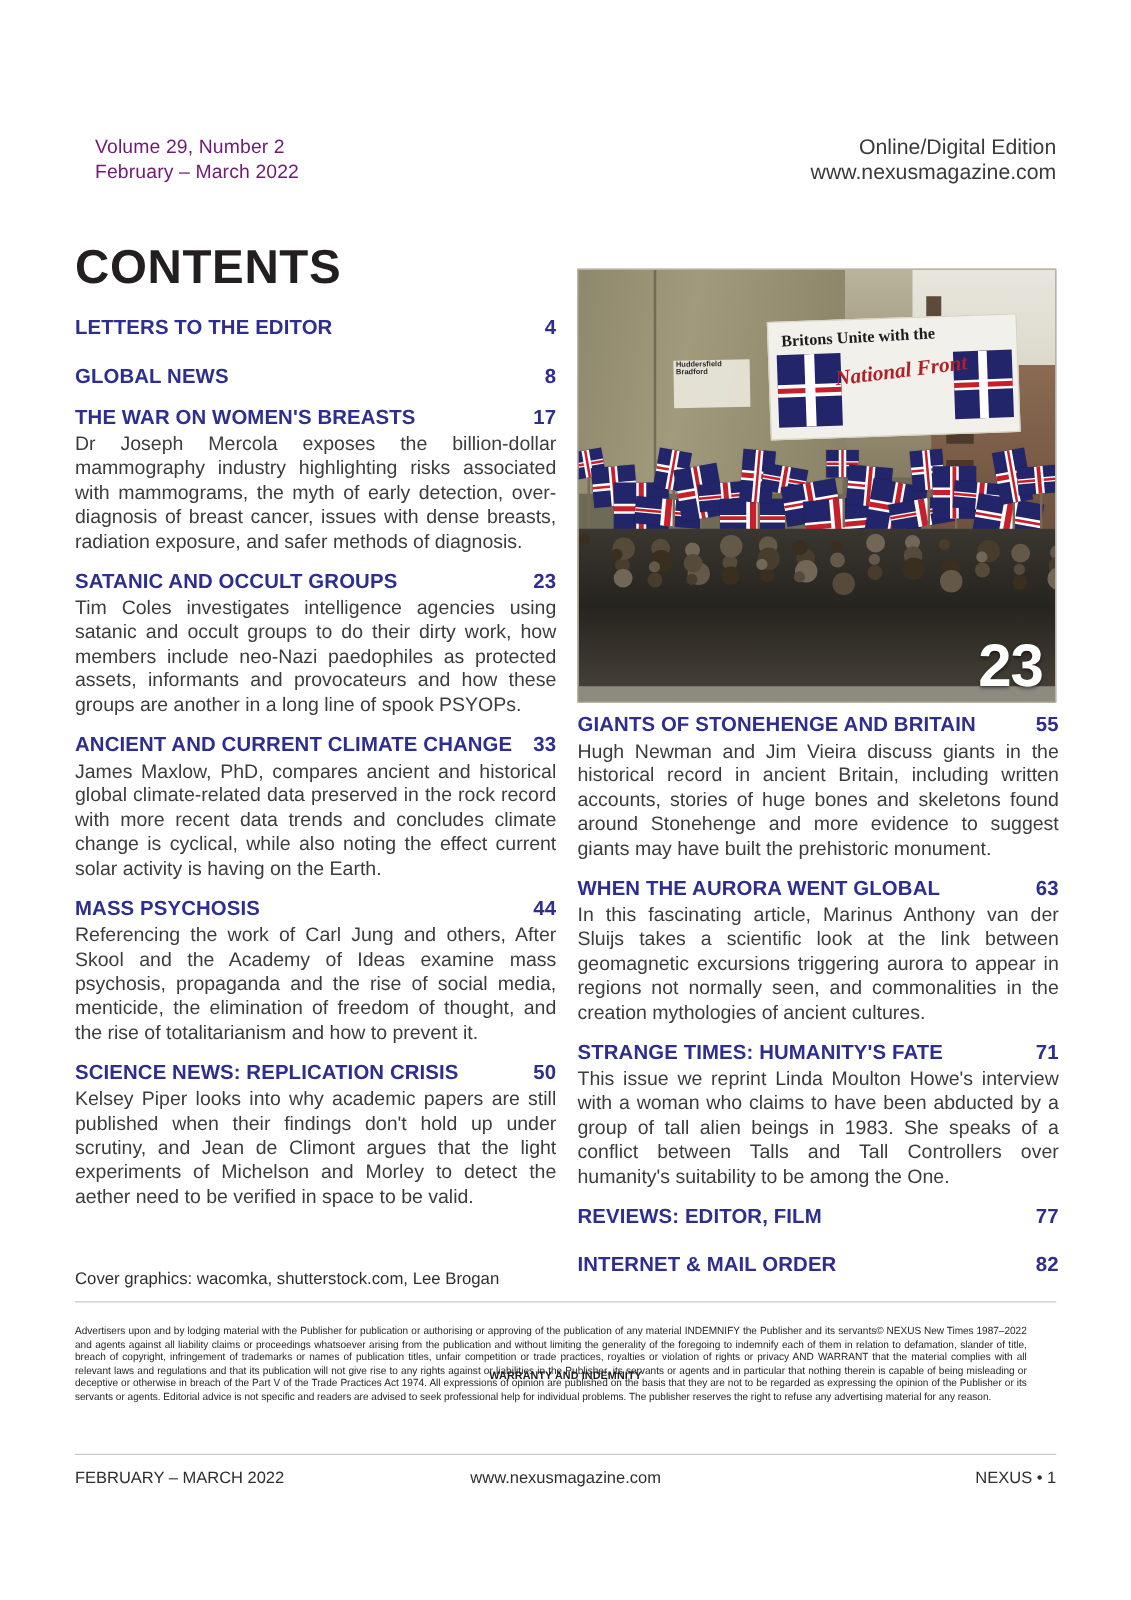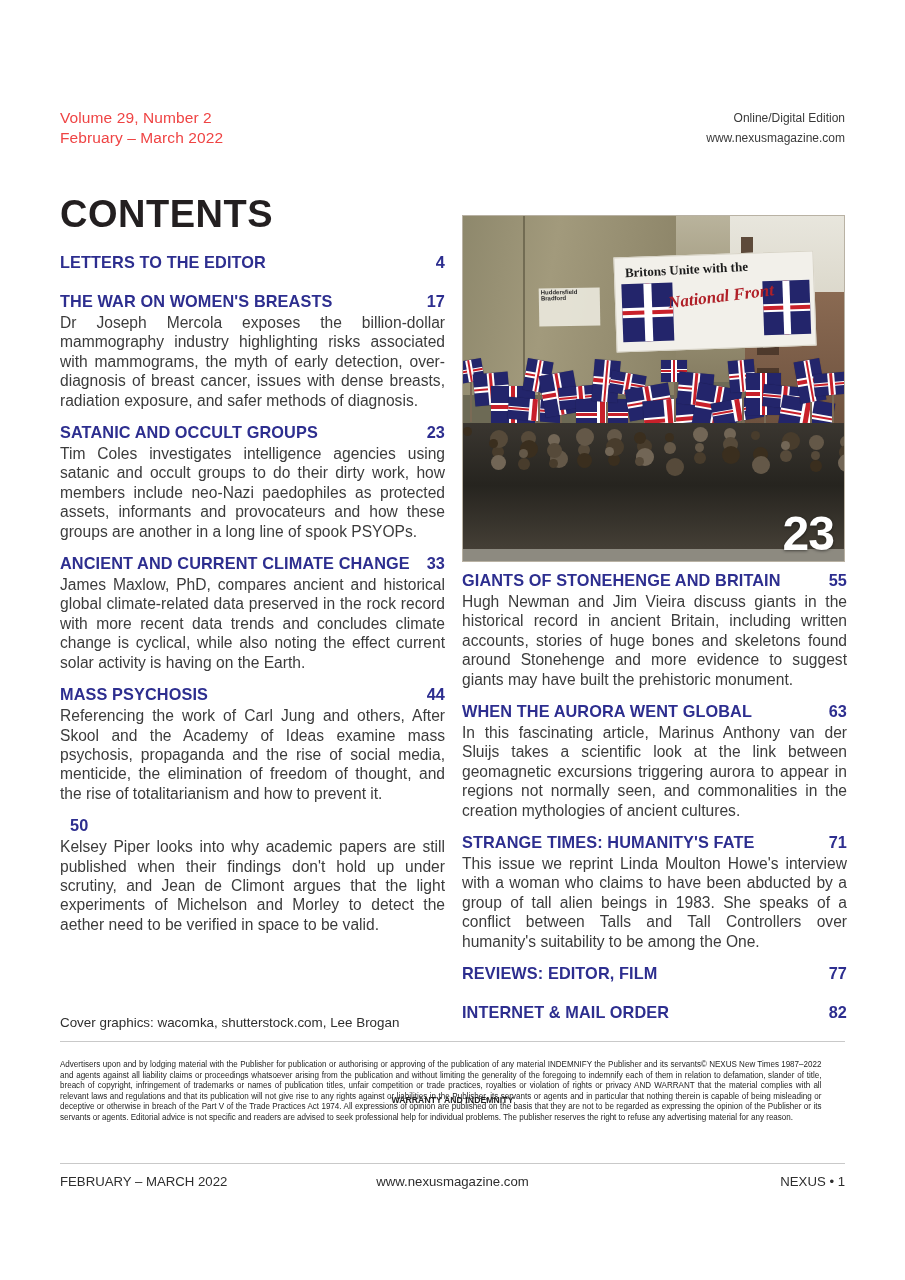--- a/index.html
+++ b/index.html
@@ -25,24 +25,24 @@
 
   
   .masthead {
     position: absolute;
     left: 60px; top: 88px;
     width: 785px;
     height: 92px;
   }
   .issue-line {
     position: absolute;
-    left: 0; top: 20px;
+    left: 16px; top: 20px;
     font-size: 15.5px;
     line-height: 20px;
-    color: #ef4444;
+    color: #701a75;
     letter-spacing: 0.1px;
   }
   .issue-line div { white-space: nowrap; }
 
   .logo-block {
     position: absolute;
     left: 255px; top: 0;
     width: 285px;
     text-align: center;
   }
@@ -69,21 +69,21 @@
     font-size: 15.2px;
     line-height: 17px;
     color: #c8202a;
     letter-spacing: 0.2px;
     white-space: nowrap;
   }
 
   .edition-line {
     position: absolute;
     right: 0; top: 20px;
-    font-size: 12px;
+    font-size: 17px;
     line-height: 20px;
     color: #3a3a3a;
     text-align: right;
   }
   .edition-line div { white-space: nowrap; }
 
   
   .contents-title {
     position: absolute;
     left: 60px; top: 192px;
@@ -578,20 +578,24 @@
   </div>
 
   <div class="col col-left" id="left-col">
       <div class="entry no-desc">
         <div class="entry-head">
           <span class="entry-title">LETTERS TO THE EDITOR</span>
           <span class="entry-page">4</span>
         </div>
       </div>
       <div class="entry">
+        <div class="entry-head">
+          <span class="entry-title">GLOBAL NEWS</span>
+          <span class="entry-page">8</span>
+        </div>
       </div>
       <div class="entry">
         <div class="entry-head">
           <span class="entry-title">THE WAR ON WOMEN'S BREASTS</span>
           <span class="entry-page">17</span>
         </div>
         <p class="entry-desc">Dr Joseph Mercola exposes the billion-dollar mammography industry highlighting risks associated with mammograms, the myth of early detection, over-diagnosis of breast cancer, issues with dense breasts, radiation exposure, and safer methods of diagnosis.</p>
       </div>
       <div class="entry">
         <div class="entry-head">
@@ -609,20 +613,21 @@
       </div>
       <div class="entry">
         <div class="entry-head">
           <span class="entry-title">MASS PSYCHOSIS</span>
           <span class="entry-page">44</span>
         </div>
         <p class="entry-desc">Referencing the work of Carl Jung and others, After Skool and the Academy of Ideas examine mass psychosis, propaganda and the rise of social media, menticide, the elimination of freedom of thought, and the rise of totalitarianism and how to prevent it.</p>
       </div>
       <div class="entry">
         <div class="entry-head">
+          <span class="entry-title">SCIENCE NEWS: REPLICATION CRISIS</span>
           <span class="entry-page">50</span>
         </div>
         <p class="entry-desc">Kelsey Piper looks into why academic papers are still published when their findings don't hold up under scrutiny, and Jean de Climont argues that the light experiments of Michelson and Morley to detect the aether need to be verified in space to be valid.</p>
       </div>
     </div>
 
   <div class="col col-right" id="right-col">
       <div class="entry">
         <div class="entry-head">
           <span class="entry-title">GIANTS OF STONEHENGE AND BRITAIN</span>

